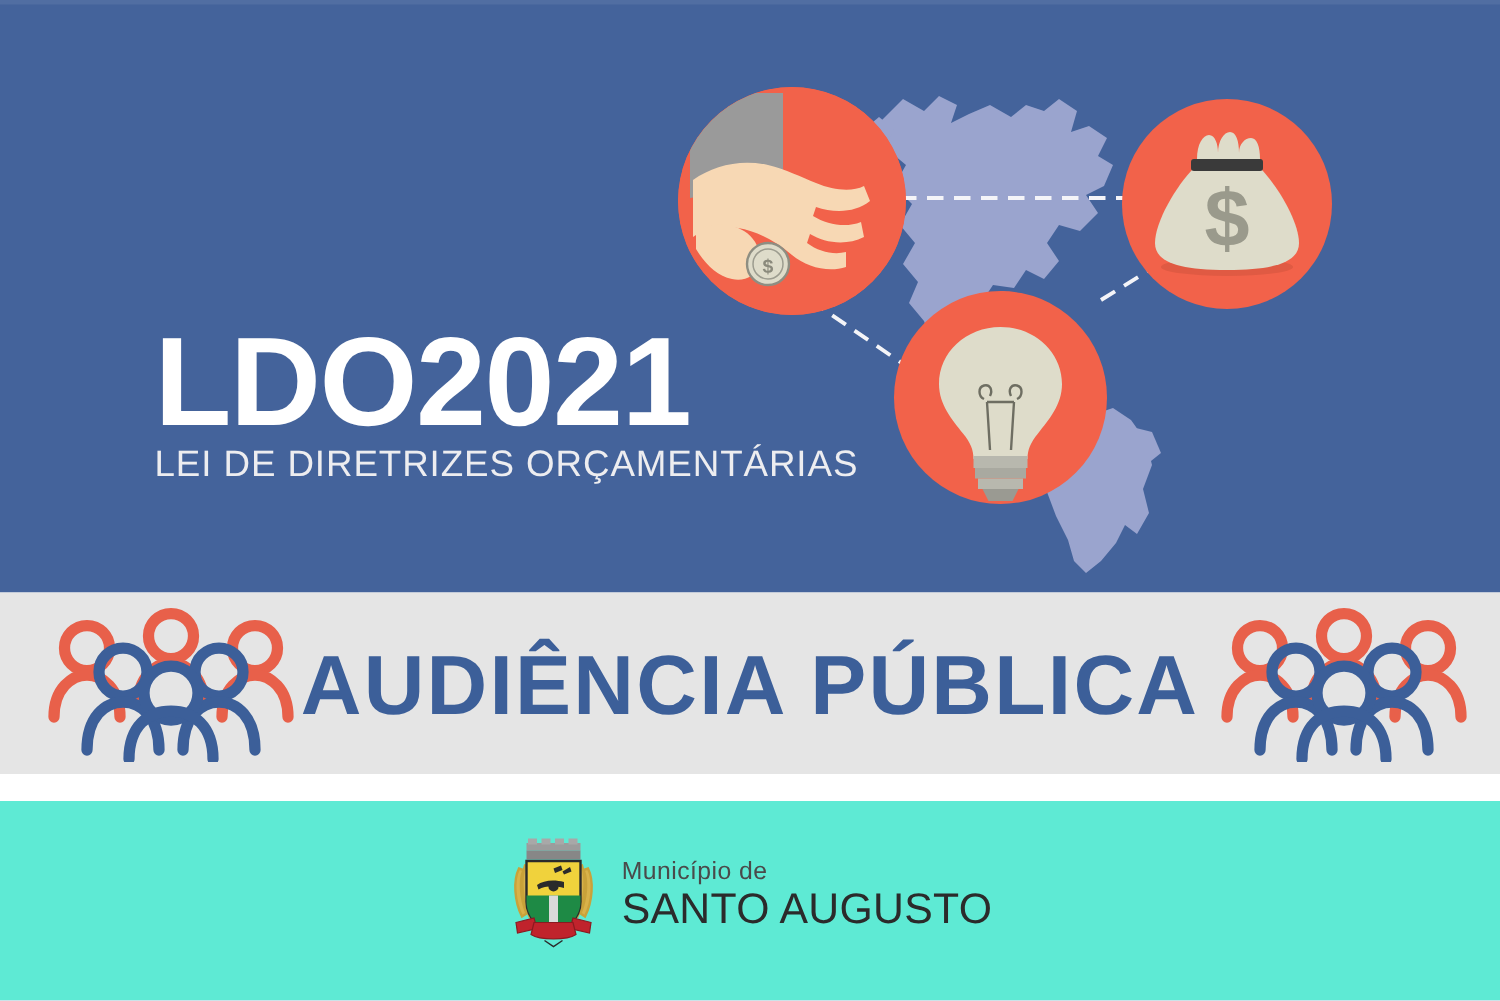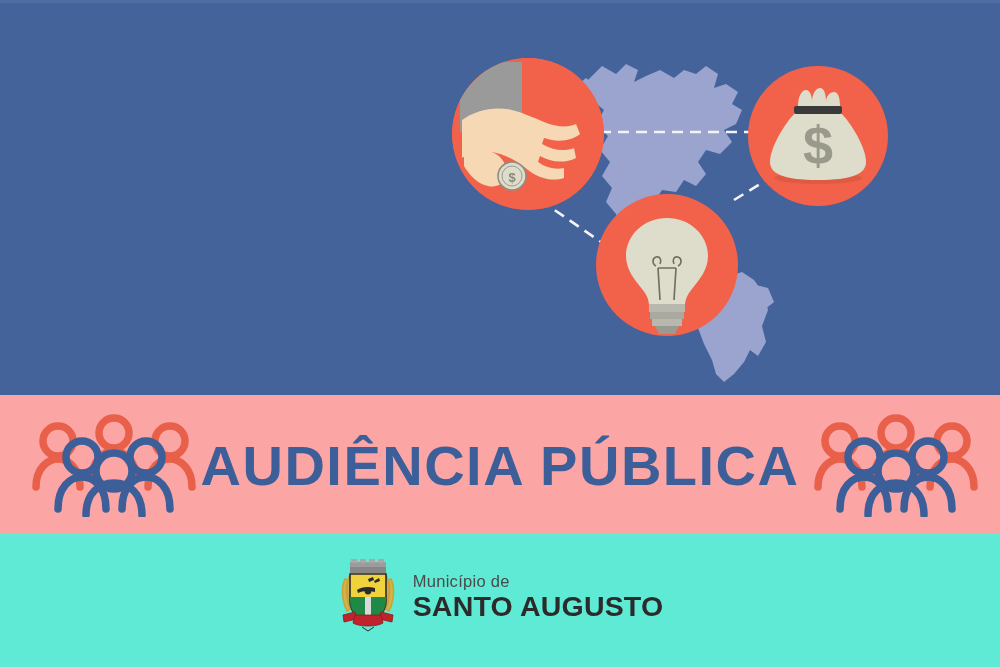--- a/index.html
+++ b/index.html
@@ -66,22 +66,22 @@
     font-size:24.5px;
     letter-spacing:0.6px;
     color:#EDEDF0;
     font-weight:500;
     font-family:"Liberation Sans", sans-serif;
     white-space:nowrap;
   }
 
   
   .beige-band {
-    position:absolute; left:0; top:395px; width:1000px; height:139px;
-    background:#fca5a5;
+    position:absolute; left:0; top:395px; width:1000px; height:121px;
+    background:#e5e5e5;
     display:flex; align-items:center; justify-content:center;
   }
   .band-title {
     font-size:56px;
     font-weight:bold;
     letter-spacing:1.5px;
     color:#3C5F99;
     font-family:"Liberation Sans", sans-serif;
     white-space:nowrap;
     line-height:1;
@@ -106,21 +106,21 @@
   }
   .footer-inner { display:flex; align-items:center; gap:14px; position:relative; top:-4px; }
   .crest { width:62px; height:80px; }
   .crest svg { display:block; width:100%; height:100%; }
   .muni-text { display:flex; flex-direction:column; line-height:1; }
   .muni-small {
     font-size:16.5px; color:#4A4A4A; letter-spacing:0.3px;
     font-family:"Liberation Sans", sans-serif; margin-bottom:3px;
   }
   .muni-big {
-    font-size:28.5px; font-weight:bold; color:#2B2B2B; letter-spacing:0.2px;
+    font-size:28.5px; font-weight:normal; color:#2B2B2B; letter-spacing:0.2px;
     font-family:"Liberation Sans", sans-serif;
   }
 </style>
 </head>
 <body>
 
 <div class="poster">
 
   <div class="blue-panel">
 
@@ -232,20 +232,24 @@
           </g>
 
           <rect x="53" y="110" width="36" height="8" fill="#B8B8AE"></rect>
           <rect x="54" y="118" width="34" height="7" fill="#A9A9A0"></rect>
           <rect x="56" y="125" width="30" height="7" fill="#B8B8AE"></rect>
           <path d="M59,132 L83,132 L79,140 L63,140 Z" fill="#9A9A92"></path>
         </g>
       </svg>
     </div>
 
+    <div class="title-block">
+      <div class="ldo-title">LDO2021</div>
+      <div class="ldo-sub">LEI DE DIRETRIZES ORÇAMENTÁRIAS</div>
+    </div>
 
   </div>
 
   <div class="beige-band">
 
     <div class="people people-left">
       <svg viewBox="0 0 168 104" xmlns="http://www.w3.org/2000/svg">
         <g fill="none" stroke-width="7.5" stroke-linecap="round">
 
           <g stroke="#E8604A">

